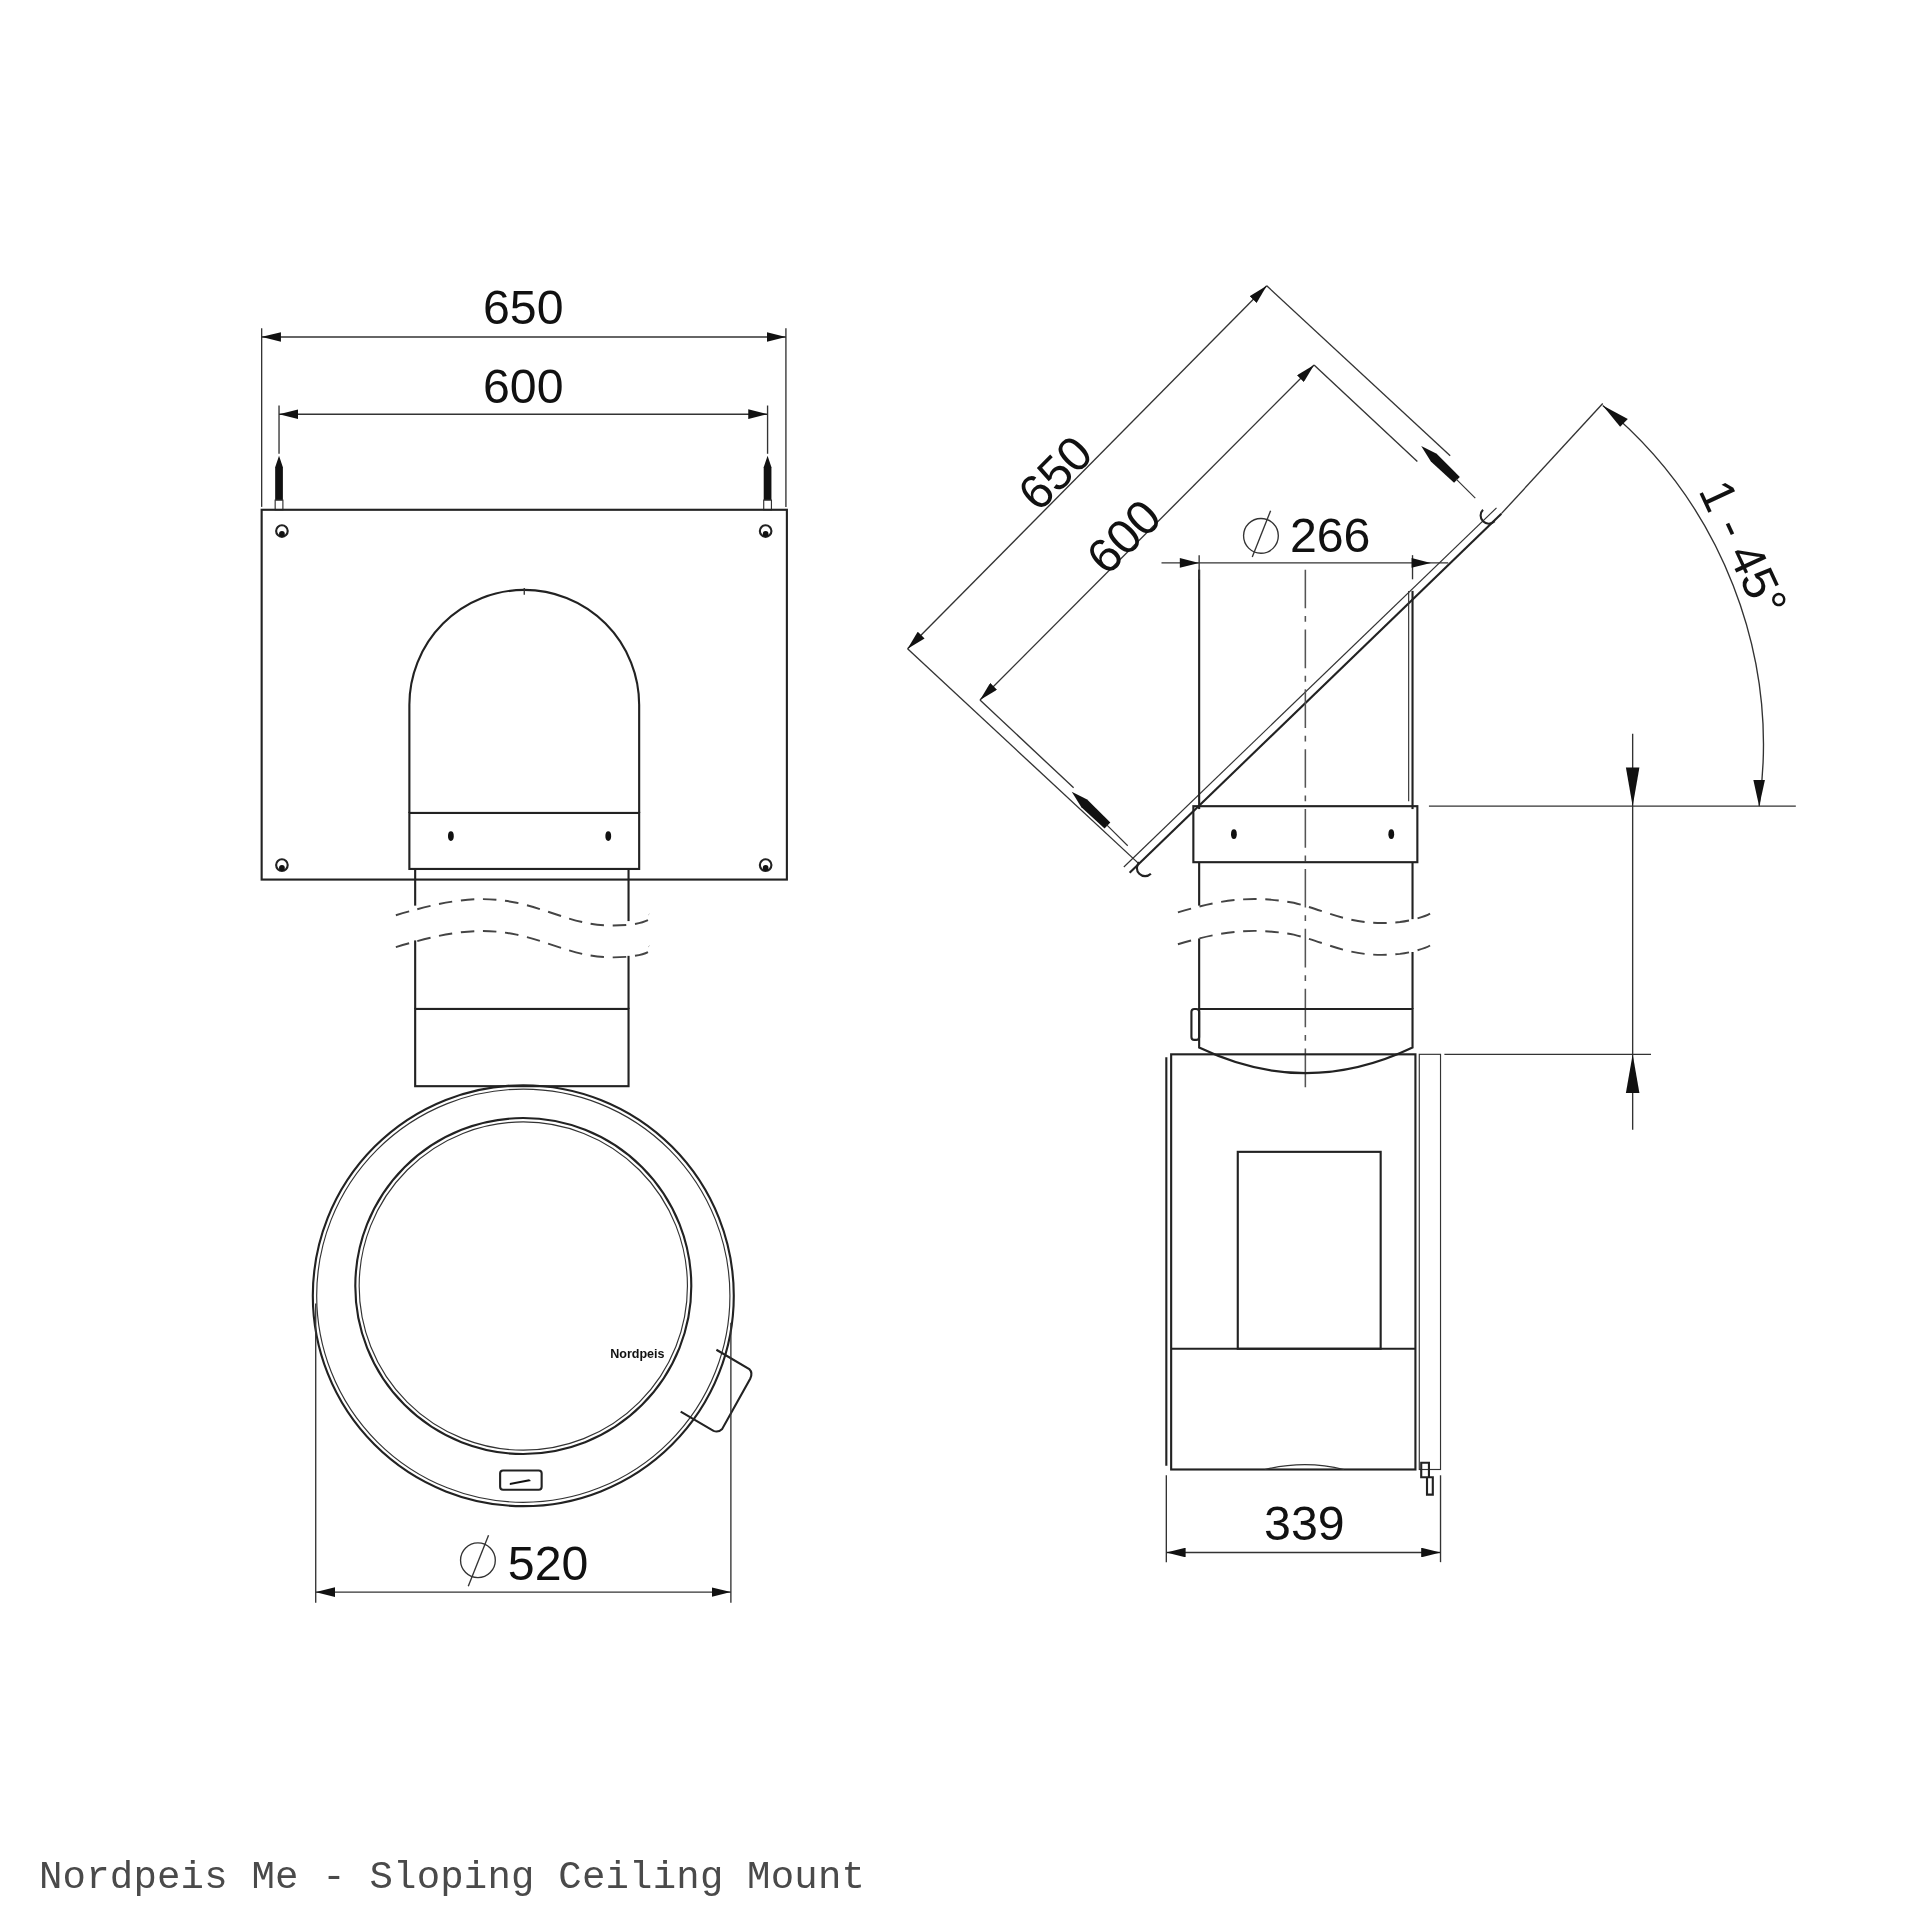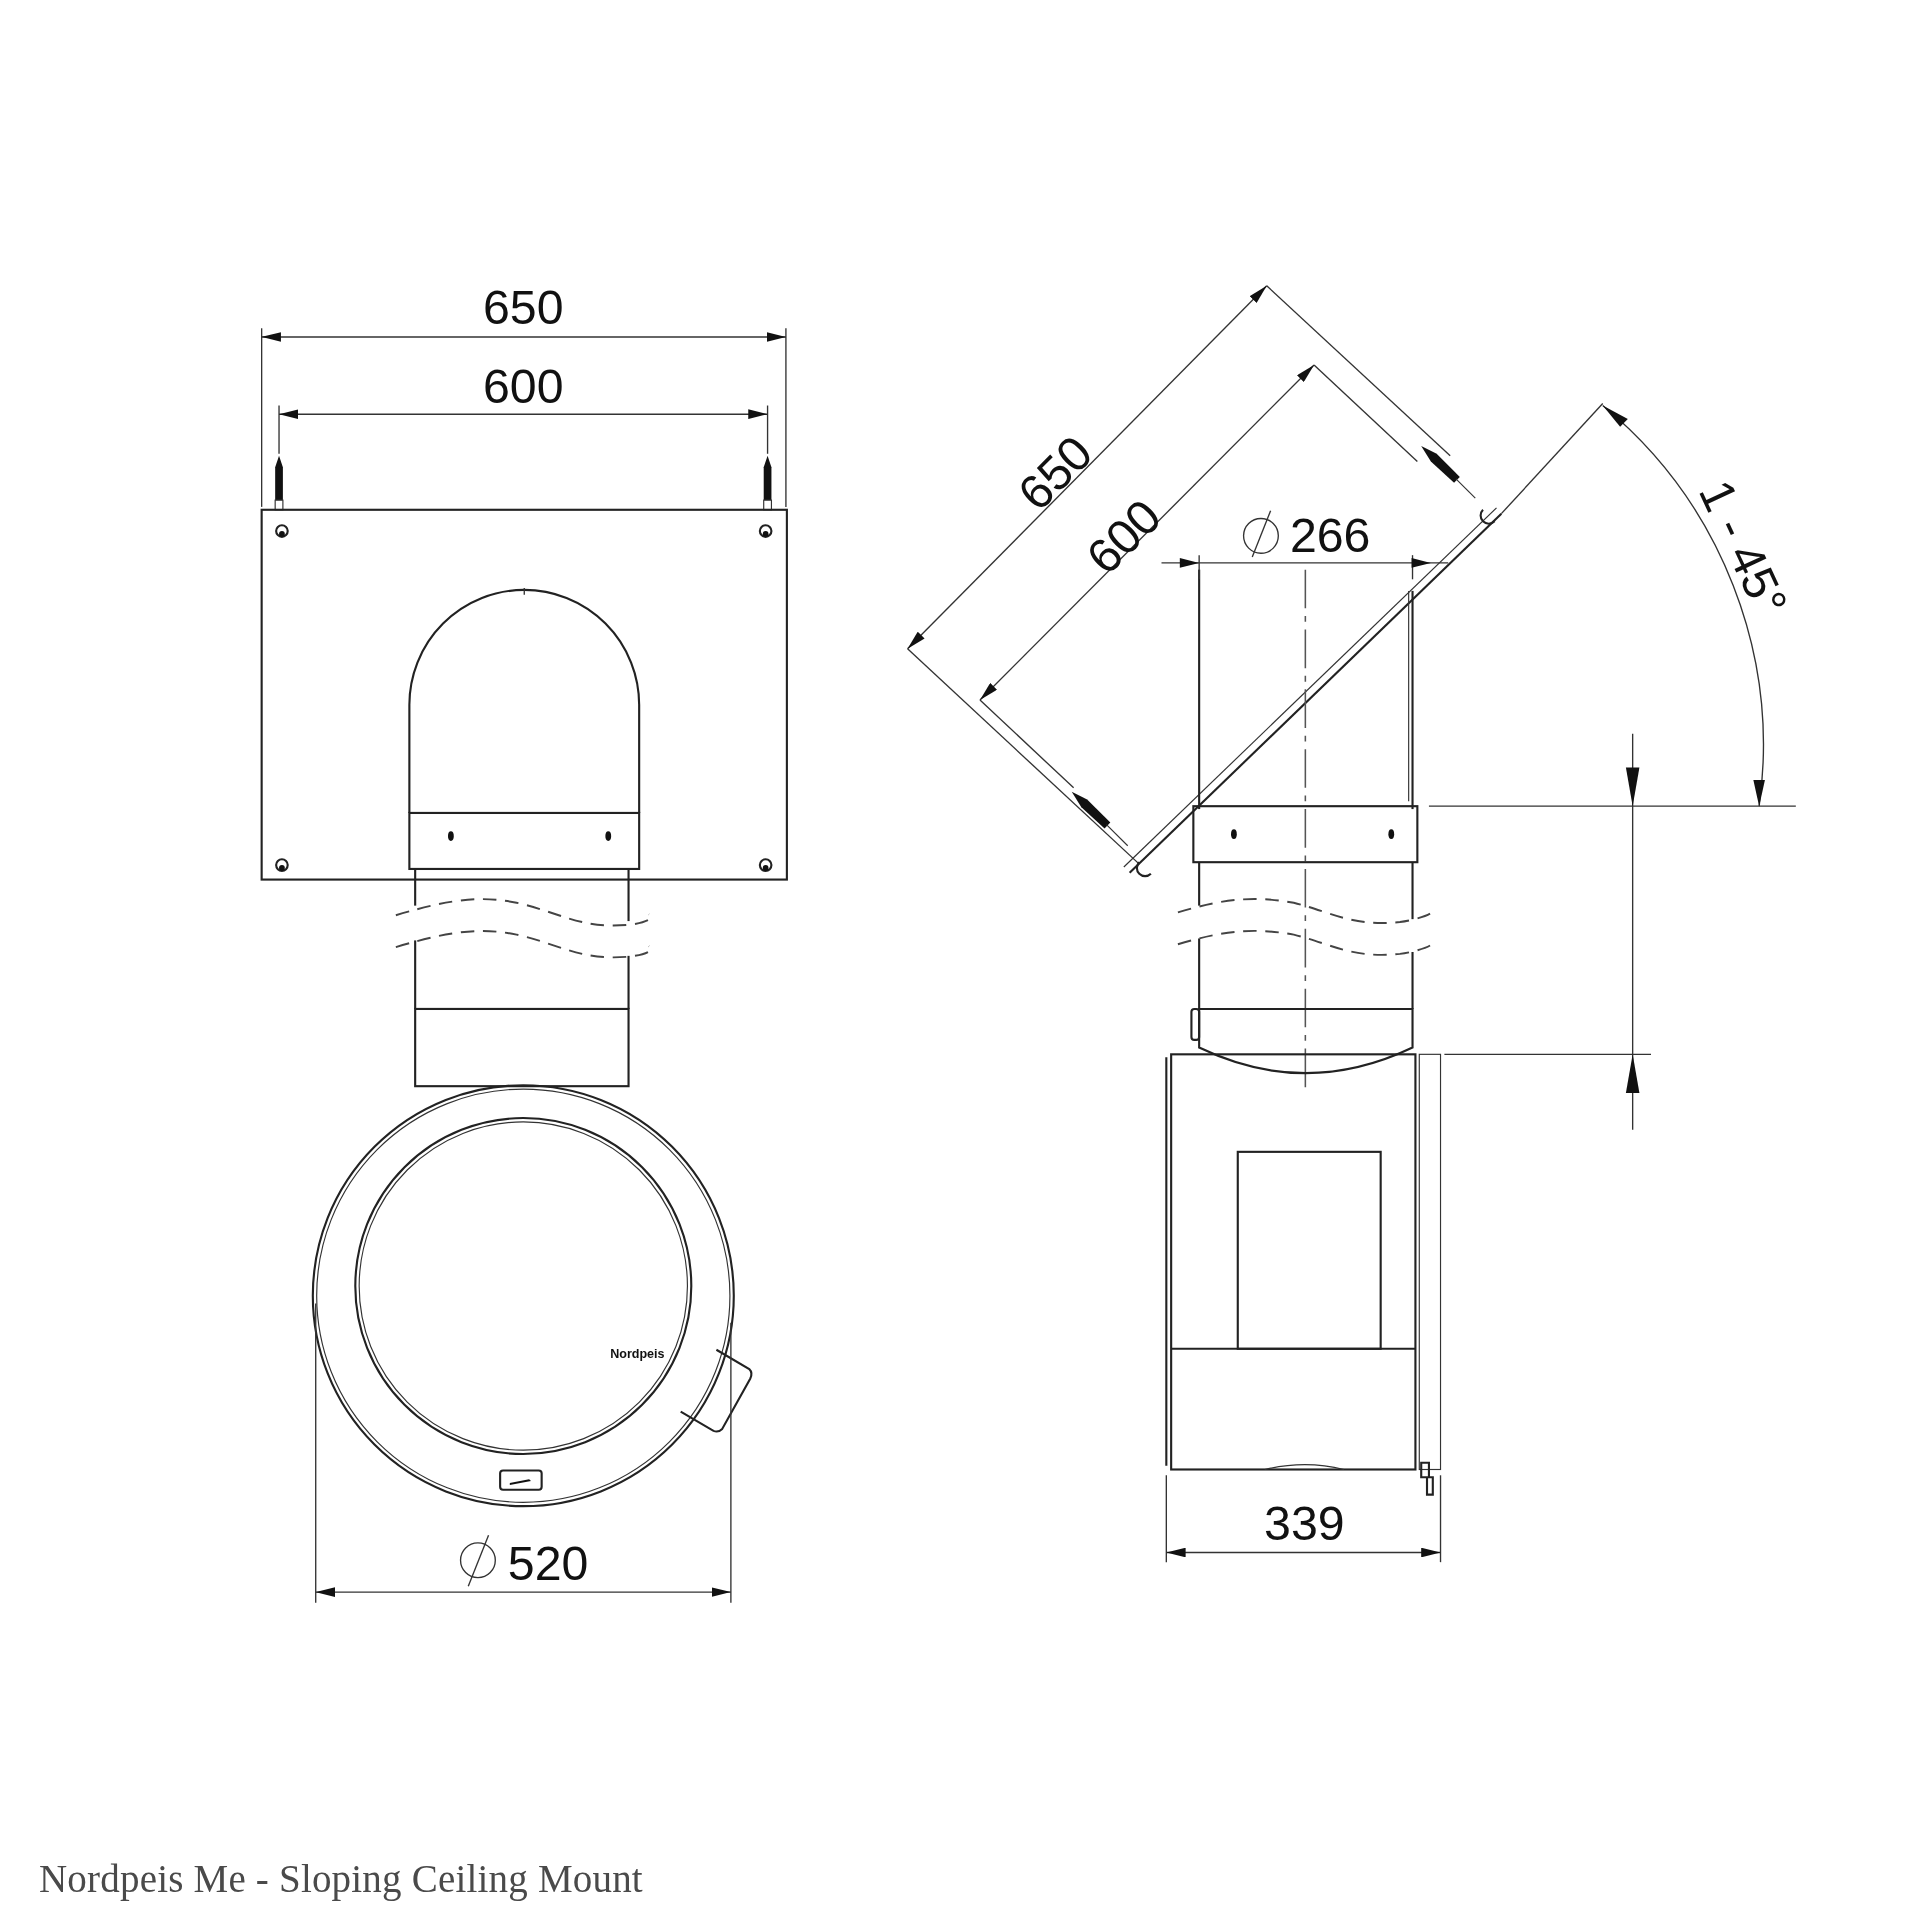--- a/index.html
+++ b/index.html
@@ -1,21 +1,21 @@
 <!DOCTYPE html>
 <html><head>
   <meta charset="utf-8">
   <style>
     html, body { margin: 0; padding: 0; background: #ffffff; }
     body { width: 1931px; height: 1931px; position: relative; overflow: hidden; }
     #drawing { position: absolute; left: 0; top: 0; width: 1931px; height: 1931px; }
     .dim-text { font-family: "Liberation Sans", sans-serif; font-size: 50px; fill: #111111; }
     .caption {
       position: absolute; left: 39px; top: 1856px;
-      font-family: Liberation Serif, serif; font-size: 39px; color: #4a4a4a;
+      font-family: Liberation Mono, monospace; font-size: 39px; color: #4a4a4a;
       letter-spacing: 0.2px;
     }
     .ln { stroke: #222; fill: none; stroke-width: 2.2; }
     .thin { stroke: #333; fill: none; stroke-width: 1.4; }
     .dbl { stroke: #333; fill: none; stroke-width: 1.2; }
     .dash { stroke: #444; fill: none; stroke-width: 2; stroke-dasharray: 14 9; }
     .center { stroke: #555; fill: none; stroke-width: 1.6; stroke-dasharray: 40 8 6 8; }
     .arrow { fill: #111; stroke: none; }
   </style>
 </head>

